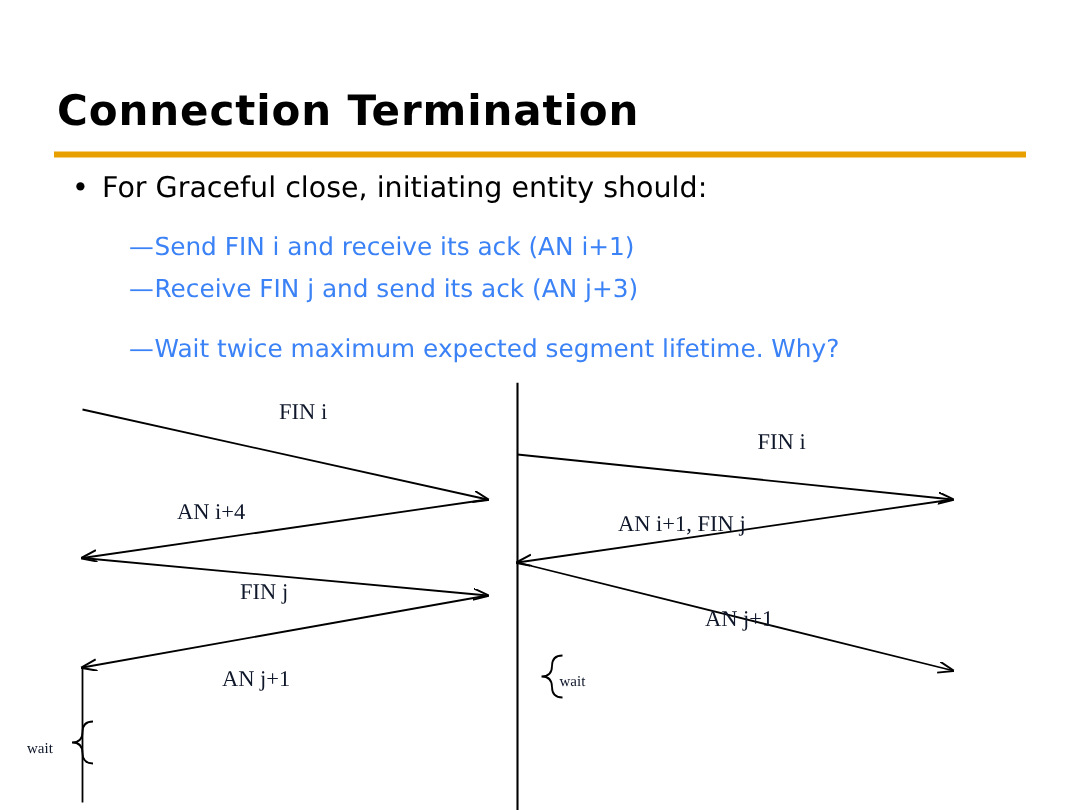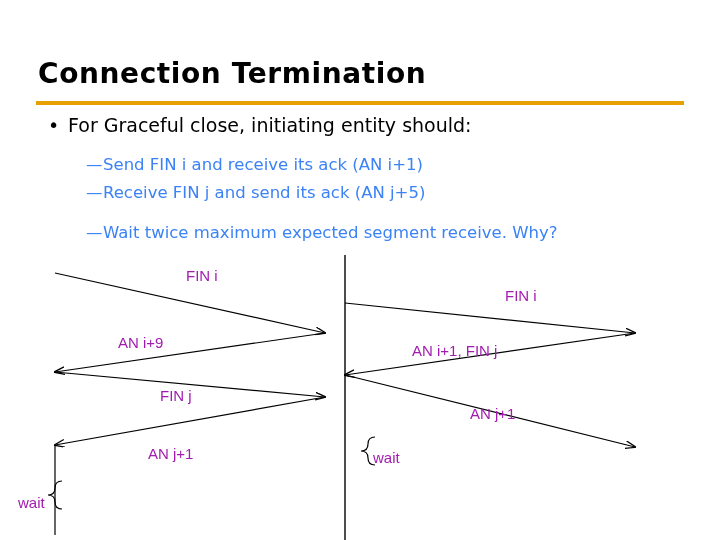--- a/index.html
+++ b/index.html
@@ -68,27 +68,27 @@
 
   .diagram {
     position: absolute;
     left: 0;
     top: 255px;
     width: 720px;
     height: 285px;
   }
   .label {
     position: absolute;
-    font-family: Liberation Sans, sans-serif;
+    font-family: Liberation Serif, serif;
     font-size: 15px;
-    color: #a21caf;
+    color: #0f172a;
     white-space: nowrap;
   }
   .label.small {
-    font-size: 15px;
+    font-size: 10px;
   }
   svg.lines {
     position: absolute;
     left: 0; top: 0;
     width: 720px;
     height: 285px;
   }
 </style>
 </head>
 <body>
@@ -99,24 +99,24 @@
   <div class="title-rule"></div>
 
   <div class="bullet-l1">
     <span class="dot">•</span><span>For Graceful close, initiating entity should:</span>
   </div>
 
   <div class="bullet-l2 sub1">
     <span class="dash">—</span><span>Send FIN i and receive its ack (AN i+1)</span>
   </div>
   <div class="bullet-l2 sub2">
-    <span class="dash">—</span><span>Receive FIN j and send its ack (AN j+5)</span>
+    <span class="dash">—</span><span>Receive FIN j and send its ack (AN j+3)</span>
   </div>
   <div class="bullet-l2 sub3">
-    <span class="dash">—</span><span>Wait twice maximum expected segment receive. Why?</span>
+    <span class="dash">—</span><span>Wait twice maximum expected segment lifetime. Why?</span>
   </div>
 
   <div class="diagram">
     <svg class="lines" viewBox="0 0 720 285">
       <defs>
         <marker id="ah" markerWidth="9" markerHeight="9" refX="8" refY="3.2" orient="auto" markerUnits="strokeWidth">
           <path d="M0,0 L9,3.2 L0,6.4" fill="none" stroke="#000" stroke-width="1.1"></path>
         </marker>
       </defs>
 
@@ -132,21 +132,21 @@
       <path d="M62,226 q-7,0 -7,7 q0,7 -7,7 q7,0 7,7 q0,7 7,7" fill="none" stroke="#000000" stroke-width="1.2"></path>
 
       <line x1="345" y1="48" x2="635" y2="78" stroke="#000000" stroke-width="1.2" marker-end="url(#ah)"></line>
       <line x1="635" y1="78" x2="345" y2="120" stroke="#000000" stroke-width="1.2" marker-end="url(#ah)"></line>
       <line x1="345" y1="120" x2="635" y2="192" stroke="#000000" stroke-width="1.2" marker-end="url(#ah)"></line>
 
       <path d="M375,182 q-7,0 -7,7 q0,7 -7,7 q7,0 7,7 q0,7 7,7" fill="none" stroke="#000000" stroke-width="1.2"></path>
     </svg>
 
     <div class="label" style="left:186px; top:12px;">FIN i</div>
-    <div class="label" style="left:118px; top:79px;">AN i+9</div>
+    <div class="label" style="left:118px; top:79px;">AN i+4</div>
     <div class="label" style="left:160px; top:132px;text-align:center;">FIN j</div>
     <div class="label" style="left:148px; top:190px;">AN j+1</div>
     <div class="label small" style="left:18px; top:239px;">wait</div>
 
     <div class="label" style="left:505px; top:32px;">FIN i</div>
     <div class="label" style="left:412px; top:87px;text-align:right;">AN i+1, FIN j</div>
     <div class="label" style="left:470px; top:150px;">AN j+1</div>
     <div class="label small" style="left:373px; top:194px;">wait</div>
   </div>
 

